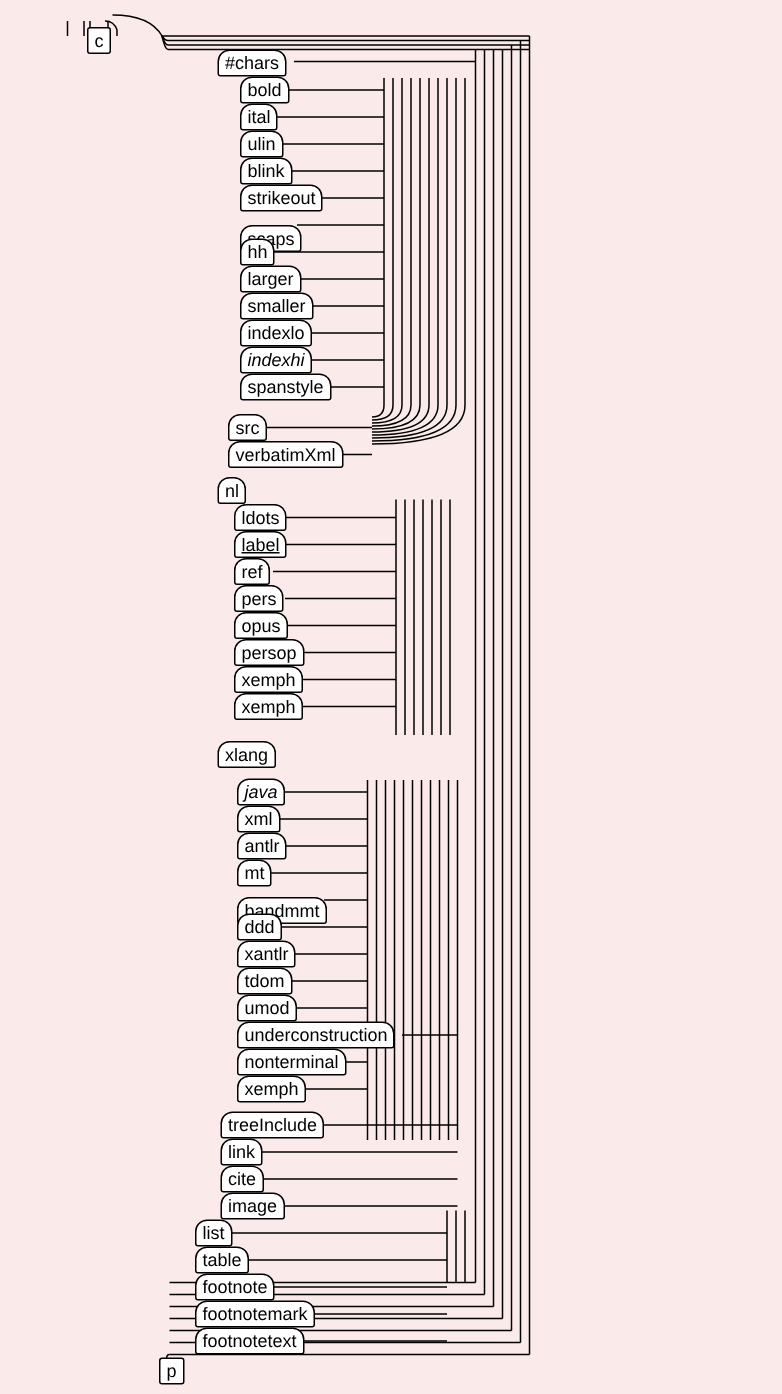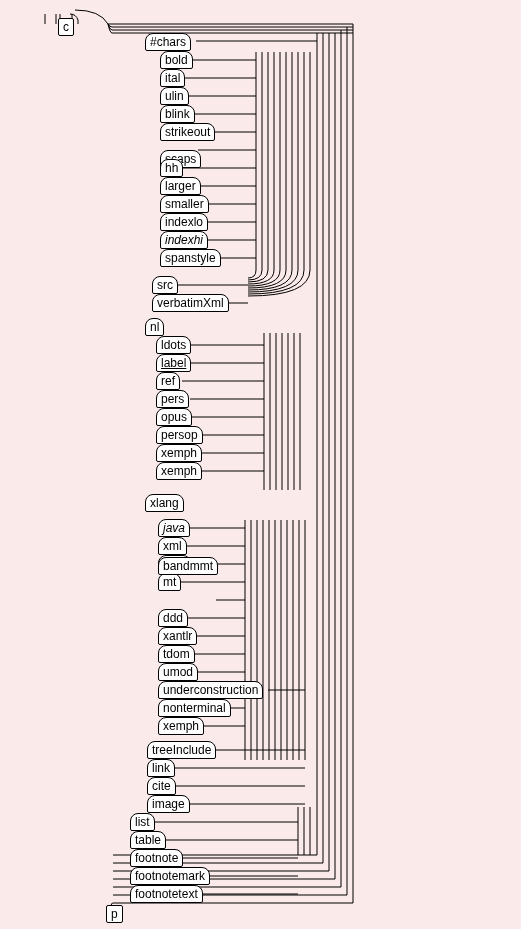--- a/index.html
+++ b/index.html
@@ -213,21 +213,21 @@
 <div class="node" style="left:156px; top:426px;">persop</div>
 <div class="node" style="left:156px; top:444px;">xemph</div>
 <div class="node" style="left:156px; top:462px;">xemph</div>
 
 <div class="node" style="left:145px; top:494px;">xlang</div>
 
 <div class="node" style="left:158px; top:519px;font-style:italic;">java</div>
 <div class="node" style="left:158px; top:537px;">xml</div>
 <div class="node" style="left:158px; top:555px;">antlr</div>
 <div class="node" style="left:158px; top:573px;">mt</div>
-<div class="node" style="left:158px; top:557px;text-align:center;">bandmmt</div>
+<div class="node" style="left:158px; top:598px;text-align:center;">bandmmt</div>
 <div class="node" style="left:158px; top:609px;">ddd</div>
 <div class="node" style="left:158px; top:627px;">xantlr</div>
 <div class="node" style="left:158px; top:645px;">tdom</div>
 <div class="node" style="left:158px; top:663px;">umod</div>
 <div class="node" style="left:158px; top:681px;">underconstruction</div>
 <div class="node" style="left:158px; top:699px;">nonterminal</div>
 <div class="node" style="left:158px; top:717px;">xemph</div>
 
 <div class="node" style="left:147px; top:741px;">treeInclude</div>
 <div class="node" style="left:147px; top:759px;">link</div>

